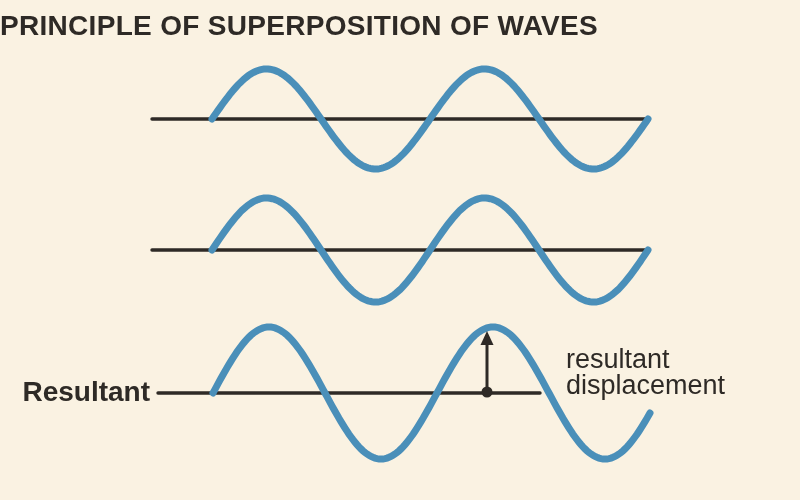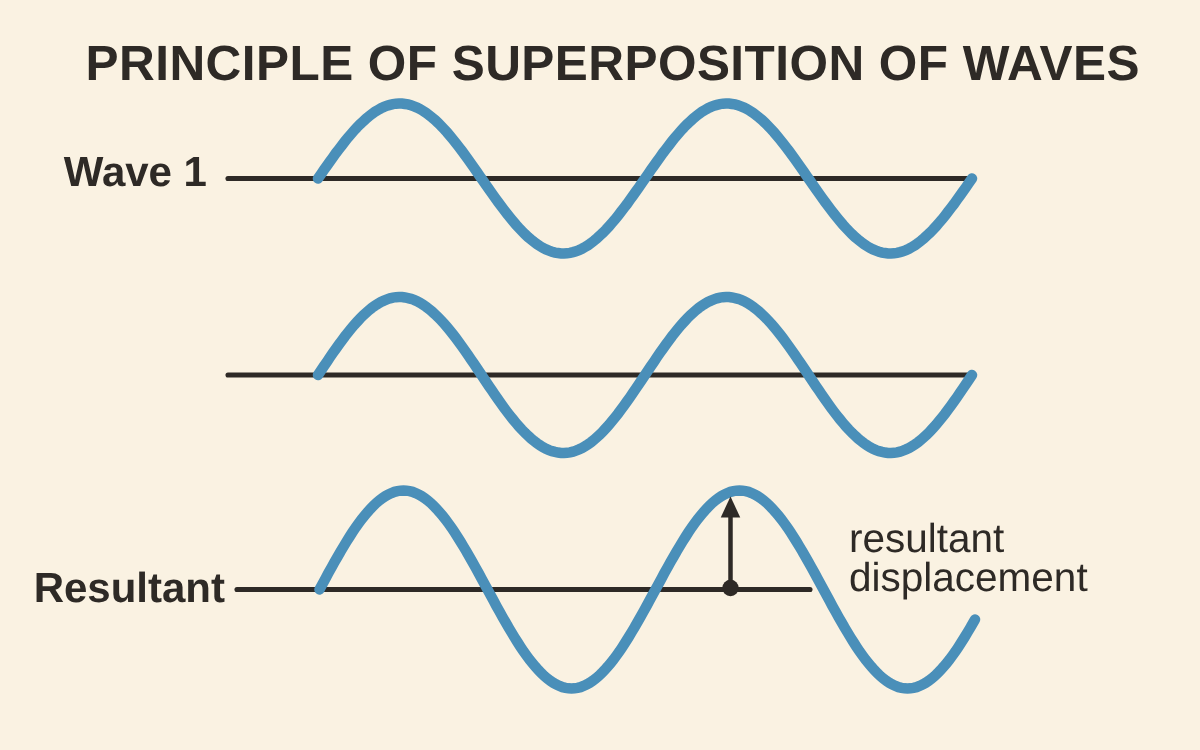--- a/index.html
+++ b/index.html
@@ -18,27 +18,26 @@
     width: 800px;
     height: 500px;
     background: var(--bg);
     overflow: hidden;
   }
   .title {
     position: absolute;
     top: 8px;
     left: 0;
     width: 760px;
-    text-align: right;
-    font-size: 33px;
+    text-align: left;
+    font-size: 28px;
     line-height: 36px;
     font-weight: 700;
     letter-spacing: 0.3px;
     color: var(--ink);
-    margin-top: 16px;
   }
   .diagram-svg {
     position: absolute;
     top: 0;
     left: 0;
   }
   .axis {
     stroke: var(--ink);
     stroke-width: 3.4;
     stroke-linecap: round;
@@ -97,19 +96,18 @@
     <path class="wave" d="M212.0,250.0 L214.0,247.0 L216.0,244.0 L218.0,241.1 L220.0,238.1 L222.0,235.2 L224.0,232.4 L226.0,229.6 L228.0,226.9 L230.0,224.2 L232.0,221.7 L234.0,219.2 L236.0,216.8 L238.0,214.6 L240.0,212.4 L242.0,210.4 L244.0,208.6 L246.0,206.8 L248.0,205.2 L250.0,203.8 L252.0,202.5 L254.0,201.3 L256.0,200.4 L258.0,199.6 L260.0,198.9 L262.0,198.4 L264.0,198.1 L266.0,198.0 L268.0,198.0 L270.0,198.3 L272.0,198.7 L274.0,199.2 L276.0,199.9 L278.0,200.8 L280.0,201.9 L282.0,203.1 L284.0,204.5 L286.0,206.0 L288.0,207.7 L290.0,209.5 L292.0,211.4 L294.0,213.5 L296.0,215.7 L298.0,218.0 L300.0,220.4 L302.0,222.9 L304.0,225.5 L306.0,228.2 L308.0,231.0 L310.0,233.8 L312.0,236.7 L314.0,239.6 L316.0,242.5 L318.0,245.5 L320.0,248.5 L322.0,251.5 L324.0,254.5 L326.0,257.5 L328.0,260.4 L330.0,263.3 L332.0,266.2 L334.0,269.0 L336.0,271.8 L338.0,274.5 L340.0,277.1 L342.0,279.6 L344.0,282.0 L346.0,284.3 L348.0,286.5 L350.0,288.6 L352.0,290.5 L354.0,292.3 L356.0,294.0 L358.0,295.5 L360.0,296.9 L362.0,298.1 L364.0,299.2 L366.0,300.1 L368.0,300.8 L370.0,301.3 L372.0,301.7 L374.0,302.0 L376.0,302.0 L378.0,301.9 L380.0,301.6 L382.0,301.1 L384.0,300.4 L386.0,299.6 L388.0,298.7 L390.0,297.5 L392.0,296.2 L394.0,294.8 L396.0,293.2 L398.0,291.4 L400.0,289.6 L402.0,287.6 L404.0,285.4 L406.0,283.2 L408.0,280.8 L410.0,278.3 L412.0,275.8 L414.0,273.1 L416.0,270.4 L418.0,267.6 L420.0,264.8 L422.0,261.9 L424.0,258.9 L426.0,256.0 L428.0,253.0 L430.0,250.0 L432.0,247.0 L434.0,244.0 L436.0,241.1 L438.0,238.1 L440.0,235.2 L442.0,232.4 L444.0,229.6 L446.0,226.9 L448.0,224.2 L450.0,221.7 L452.0,219.2 L454.0,216.8 L456.0,214.6 L458.0,212.4 L460.0,210.4 L462.0,208.6 L464.0,206.8 L466.0,205.2 L468.0,203.8 L470.0,202.5 L472.0,201.3 L474.0,200.4 L476.0,199.6 L478.0,198.9 L480.0,198.4 L482.0,198.1 L484.0,198.0 L486.0,198.0 L488.0,198.3 L490.0,198.7 L492.0,199.2 L494.0,199.9 L496.0,200.8 L498.0,201.9 L500.0,203.1 L502.0,204.5 L504.0,206.0 L506.0,207.7 L508.0,209.5 L510.0,211.4 L512.0,213.5 L514.0,215.7 L516.0,218.0 L518.0,220.4 L520.0,222.9 L522.0,225.5 L524.0,228.2 L526.0,231.0 L528.0,233.8 L530.0,236.7 L532.0,239.6 L534.0,242.5 L536.0,245.5 L538.0,248.5 L540.0,251.5 L542.0,254.5 L544.0,257.5 L546.0,260.4 L548.0,263.3 L550.0,266.2 L552.0,269.0 L554.0,271.8 L556.0,274.5 L558.0,277.1 L560.0,279.6 L562.0,282.0 L564.0,284.3 L566.0,286.5 L568.0,288.6 L570.0,290.5 L572.0,292.3 L574.0,294.0 L576.0,295.5 L578.0,296.9 L580.0,298.1 L582.0,299.2 L584.0,300.1 L586.0,300.8 L588.0,301.3 L590.0,301.7 L592.0,302.0 L594.0,302.0 L596.0,301.9 L598.0,301.6 L600.0,301.1 L602.0,300.4 L604.0,299.6 L606.0,298.7 L608.0,297.5 L610.0,296.2 L612.0,294.8 L614.0,293.2 L616.0,291.4 L618.0,289.6 L620.0,287.6 L622.0,285.4 L624.0,283.2 L626.0,280.8 L628.0,278.3 L630.0,275.8 L632.0,273.1 L634.0,270.4 L636.0,267.6 L638.0,264.8 L640.0,261.9 L642.0,258.9 L644.0,256.0 L646.0,253.0 L648.0,250.0 L648.0,250.0"></path>
     <path class="wave" d="M213.0,393.0 L215.0,389.3 L217.0,385.6 L219.0,381.9 L221.0,378.3 L223.0,374.7 L225.0,371.2 L227.0,367.7 L229.0,364.4 L231.0,361.1 L233.0,357.9 L235.0,354.8 L237.0,351.8 L239.0,349.0 L241.0,346.3 L243.0,343.8 L245.0,341.4 L247.0,339.2 L249.0,337.1 L251.0,335.2 L253.0,333.5 L255.0,332.0 L257.0,330.7 L259.0,329.6 L261.0,328.7 L263.0,327.9 L265.0,327.4 L267.0,327.1 L269.0,327.0 L271.0,327.1 L273.0,327.4 L275.0,327.9 L277.0,328.7 L279.0,329.6 L281.0,330.7 L283.0,332.0 L285.0,333.5 L287.0,335.2 L289.0,337.1 L291.0,339.2 L293.0,341.4 L295.0,343.8 L297.0,346.3 L299.0,349.0 L301.0,351.8 L303.0,354.8 L305.0,357.9 L307.0,361.1 L309.0,364.4 L311.0,367.7 L313.0,371.2 L315.0,374.7 L317.0,378.3 L319.0,381.9 L321.0,385.6 L323.0,389.3 L325.0,393.0 L327.0,396.7 L329.0,400.4 L331.0,404.1 L333.0,407.7 L335.0,411.3 L337.0,414.8 L339.0,418.3 L341.0,421.6 L343.0,424.9 L345.0,428.1 L347.0,431.2 L349.0,434.2 L351.0,437.0 L353.0,439.7 L355.0,442.2 L357.0,444.6 L359.0,446.8 L361.0,448.9 L363.0,450.8 L365.0,452.5 L367.0,454.0 L369.0,455.3 L371.0,456.4 L373.0,457.3 L375.0,458.1 L377.0,458.6 L379.0,458.9 L381.0,459.0 L383.0,458.9 L385.0,458.6 L387.0,458.1 L389.0,457.3 L391.0,456.4 L393.0,455.3 L395.0,454.0 L397.0,452.5 L399.0,450.8 L401.0,448.9 L403.0,446.8 L405.0,444.6 L407.0,442.2 L409.0,439.7 L411.0,437.0 L413.0,434.2 L415.0,431.2 L417.0,428.1 L419.0,424.9 L421.0,421.6 L423.0,418.3 L425.0,414.8 L427.0,411.3 L429.0,407.7 L431.0,404.1 L433.0,400.4 L435.0,396.7 L437.0,393.0 L439.0,389.3 L441.0,385.6 L443.0,381.9 L445.0,378.3 L447.0,374.7 L449.0,371.2 L451.0,367.7 L453.0,364.4 L455.0,361.1 L457.0,357.9 L459.0,354.8 L461.0,351.8 L463.0,349.0 L465.0,346.3 L467.0,343.8 L469.0,341.4 L471.0,339.2 L473.0,337.1 L475.0,335.2 L477.0,333.5 L479.0,332.0 L481.0,330.7 L483.0,329.6 L485.0,328.7 L487.0,327.9 L489.0,327.4 L491.0,327.1 L493.0,327.0 L495.0,327.1 L497.0,327.4 L499.0,327.9 L501.0,328.7 L503.0,329.6 L505.0,330.7 L507.0,332.0 L509.0,333.5 L511.0,335.2 L513.0,337.1 L515.0,339.2 L517.0,341.4 L519.0,343.8 L521.0,346.3 L523.0,349.0 L525.0,351.8 L527.0,354.8 L529.0,357.9 L531.0,361.1 L533.0,364.4 L535.0,367.7 L537.0,371.2 L539.0,374.7 L541.0,378.3 L543.0,381.9 L545.0,385.6 L547.0,389.3 L549.0,393.0 L551.0,396.7 L553.0,400.4 L555.0,404.1 L557.0,407.7 L559.0,411.3 L561.0,414.8 L563.0,418.3 L565.0,421.6 L567.0,424.9 L569.0,428.1 L571.0,431.2 L573.0,434.2 L575.0,437.0 L577.0,439.7 L579.0,442.2 L581.0,444.6 L583.0,446.8 L585.0,448.9 L587.0,450.8 L589.0,452.5 L591.0,454.0 L593.0,455.3 L595.0,456.4 L597.0,457.3 L599.0,458.1 L601.0,458.6 L603.0,458.9 L605.0,459.0 L607.0,458.9 L609.0,458.6 L611.0,458.1 L613.0,457.3 L615.0,456.4 L617.0,455.3 L619.0,454.0 L621.0,452.5 L623.0,450.8 L625.0,448.9 L627.0,446.8 L629.0,444.6 L631.0,442.2 L633.0,439.7 L635.0,437.0 L637.0,434.2 L639.0,431.2 L641.0,428.1 L643.0,424.9 L645.0,421.6 L647.0,418.3 L649.0,414.8 L650.0,413.0"></path>
 
     <g>
       <line class="arrow-line" x1="487" y1="390" x2="487" y2="343"></line>
       <polygon class="arrow-head" points="487,331 480.5,345 493.5,345"></polygon>
       <circle class="arrow-dot" cx="487" cy="392" r="5.5"></circle>
     </g>
   </svg>
 
-  <div class="row-label" id="row-label-0">Wave 1</div>
   <div class="row-label" id="row-label-2">Resultant</div>
 
   <div class="annotation">resultant
 displacement</div>
 
 </div>
 
 </body></html>

